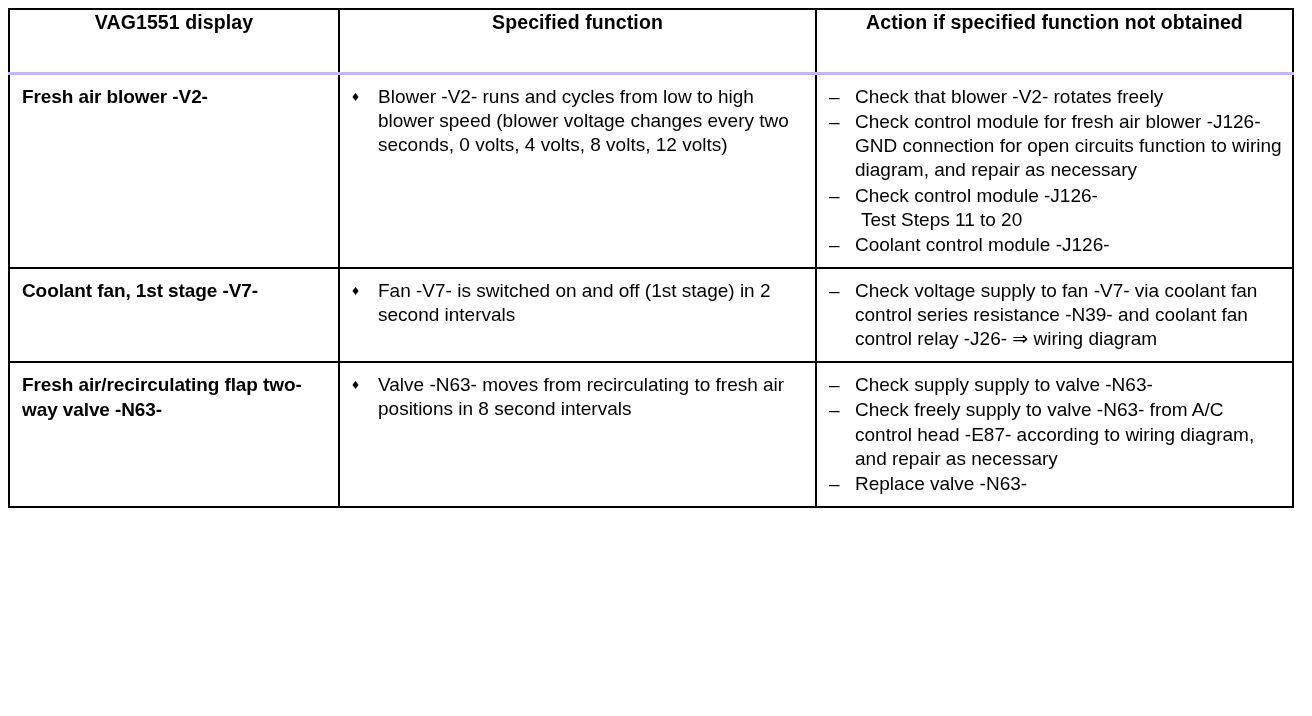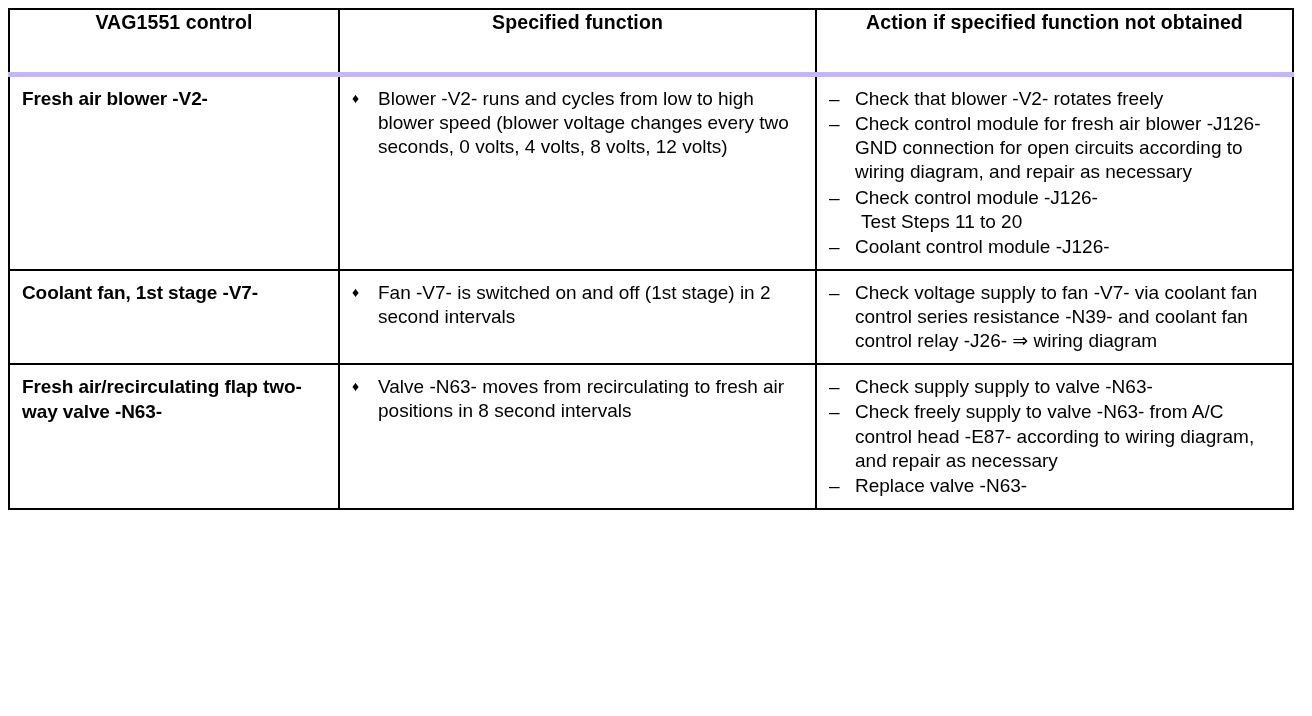--- a/index.html
+++ b/index.html
@@ -54,21 +54,21 @@
     font-size: 19.5px;
     font-weight: bold;
     line-height: 1.25;
     letter-spacing: 0.1px;
     padding: 4px 8px;
     border-bottom-width: 3px;
   }
 
   
   tbody tr.first-body > td {
-    border-top: 5px solid #c4b5fd;
+    border-top: 3px solid #c4b5fd;
   }
 
   .cell {
     padding: 10px 10px 10px 12px;
     font-size: 19px;
     line-height: 1.27;
   }
 
   
   .col-display {
@@ -129,21 +129,21 @@
 
   <table class="diag">
     <colgroup>
       <col class="c1">
       <col class="c2">
       <col class="c3">
     </colgroup>
 
     <thead>
       <tr>
-        <th>VAG1551 control</th>
+        <th>VAG1551 display</th>
         <th>Specified function</th>
         <th>Action if specified function not obtained</th>
       </tr>
     </thead>
 
     <tbody>
 
       <tr class="first-body">
         <td>
           <div class="cell col-display">Fresh air blower -V2-</div>
@@ -160,21 +160,21 @@
         </td>
         <td>
           <div class="cell">
             <ul class="items dash">
               <li>
                 <span class="marker">–</span>
                 <span>Check that blower -V2- rotates freely</span>
               </li>
               <li>
                 <span class="marker">–</span>
-                <span>Check control module for fresh air blower -J126- GND connection for open circuits according to wiring diagram, and repair as necessary</span>
+                <span>Check control module for fresh air blower -J126- GND connection for open circuits function to wiring diagram, and repair as necessary</span>
               </li>
               <li>
                 <span class="marker">–</span>
                 <span>Check control module -J126-</span>
                 <span class="subline">Test Steps 11 to 20</span>
               </li>
               <li>
                 <span class="marker">–</span>
                 <span>Coolant control module -J126-</span>
               </li>

